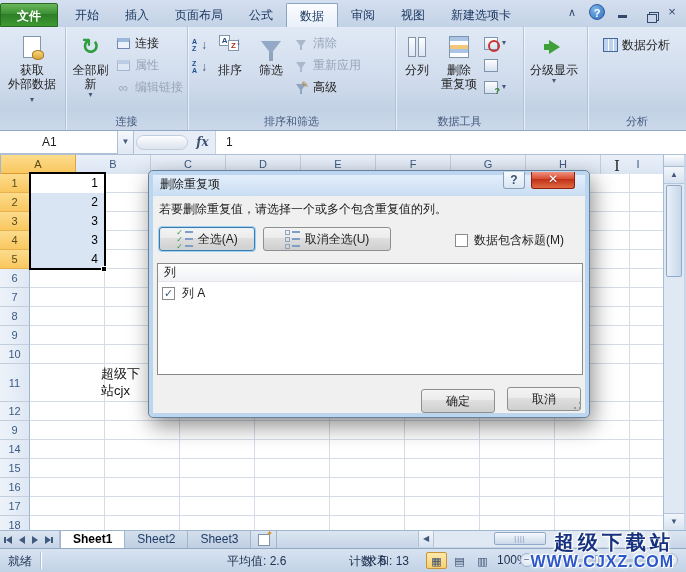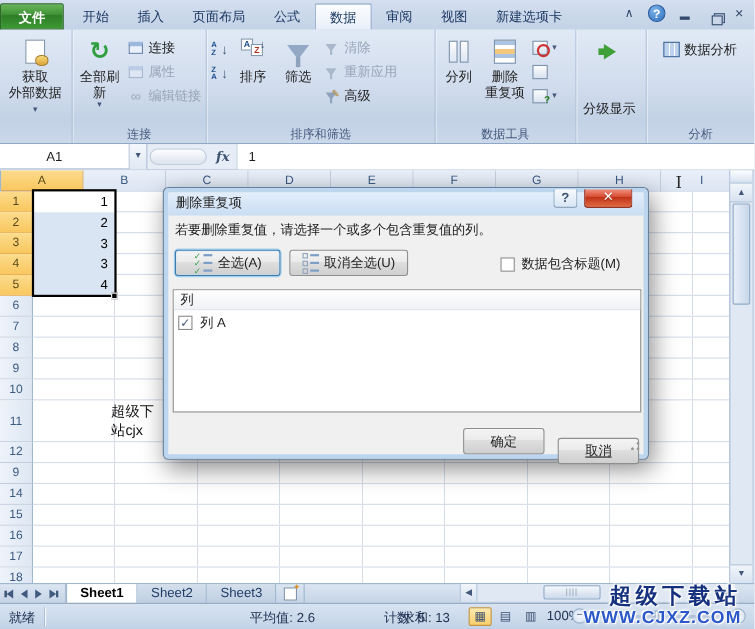--- a/index.html
+++ b/index.html
@@ -157,21 +157,21 @@
 .chk3 { display:flex; flex-direction:column; gap:2px; }
 .chk3 .r { display:flex; align-items:center; gap:2px; }
 .chk3 .c { color:#2f9e44; font-size:8px; line-height:5px; font-weight:bold; }
 .chk3 .c.box { color:transparent; width:5px; height:5px; border:1px solid #8fa3bd; }
 .chk3 .l { width:8px; height:2px; background:#7d9ec7; }
 .cbx { width:13px; height:13px; background:#fff; border:1px solid #8b8b8b; display:inline-flex; align-items:center; justify-content:center; font-size:11px; font-weight:bold; color:#40577c; }
 .hdr-check { position:absolute; left:306px; top:61px; display:flex; align-items:center; gap:6px; }
 .dlg-list { position:absolute; left:8px; top:92px; width:426px; height:112px; background:#fff; border:1px solid #8a8a8a; }
 .dlg-list-hd { height:18px; line-height:17px; padding-left:6px; background:linear-gradient(#fefefe,#f0f2f5); border-bottom:1px solid #e2e5ea; color:#222; }
 .dlg-item { display:flex; align-items:center; gap:7px; padding:3px 0 0 4px; }
-.okbtn { left:272px; top:218px; width:74px; } .cancelbtn { left:358px; top:227px; width:74px;text-decoration:underline; }
+.okbtn { left:272px; top:218px; width:74px; } .cancelbtn { left:358px; top:216px; width:74px; }
 .grip { position:absolute; right:7px; bottom:7px; width:10px; height:10px;
   background:radial-gradient(circle at 8px 8px,#9a9a9a 1px,transparent 1.6px),
              radial-gradient(circle at 8px 3px,#9a9a9a 1px,transparent 1.6px),
              radial-gradient(circle at 3px 8px,#9a9a9a 1px,transparent 1.6px); }
 
 
 .wm { position:absolute; right:12px; bottom:0; z-index:60; text-align:right; line-height:20px; font-weight:bold; }
 .wm1 { font-size:20px; color:#16317d; letter-spacing:4px;
   text-shadow:0 0 3px #fff,0 0 5px #fff,1px 1px 0 #fff,-1px -1px 0 #fff; }
 .wm2 { font-size:16px; color:#2b57c8; letter-spacing:1px;
@@ -331,21 +331,21 @@
           </div>
         <div class="rsmall">
             <span class="sq-ico q"></span>
             <span class="dropcaret">▾</span>
           </div>
       </div>
       <div class="rgroup-label">数据工具</div>
     </div>
 
     <div class="rgroup" style="width:64px;">
-      <div class="rbig" style="width:56px;gap:29px;">
+      <div class="rbig" style="width:56px;">
         <span class="bicon">
             <span class="garrow"></span>
           </span>
         <span>分级显示</span>
         <span class="dropcaret">▾</span>
       </div>
     </div>
 
     <div class="rgroup" style="flex:1; border-right:none;">
       <div class="rsmall" style="margin:6px 0 0 10px;">
@@ -538,21 +538,21 @@
             <span class="c">✓</span>
             <span class="l"></span>
           </span>
         <span class="r">
             <span class="c">✓</span>
             <span class="l"></span>
           </span>
       </span>
       <span>全选(A)</span>
     </div>
-    <div class="dbtn" style="left:114px;top:56px;width:108px;">
+    <div class="dbtn" style="left:114px;top:56px;width:128px;">
       <span class="chk3">
         <span class="r">
             <span class="c box"></span>
             <span class="l"></span>
           </span>
         <span class="r">
             <span class="c box"></span>
             <span class="l"></span>
           </span>
         <span class="r">

